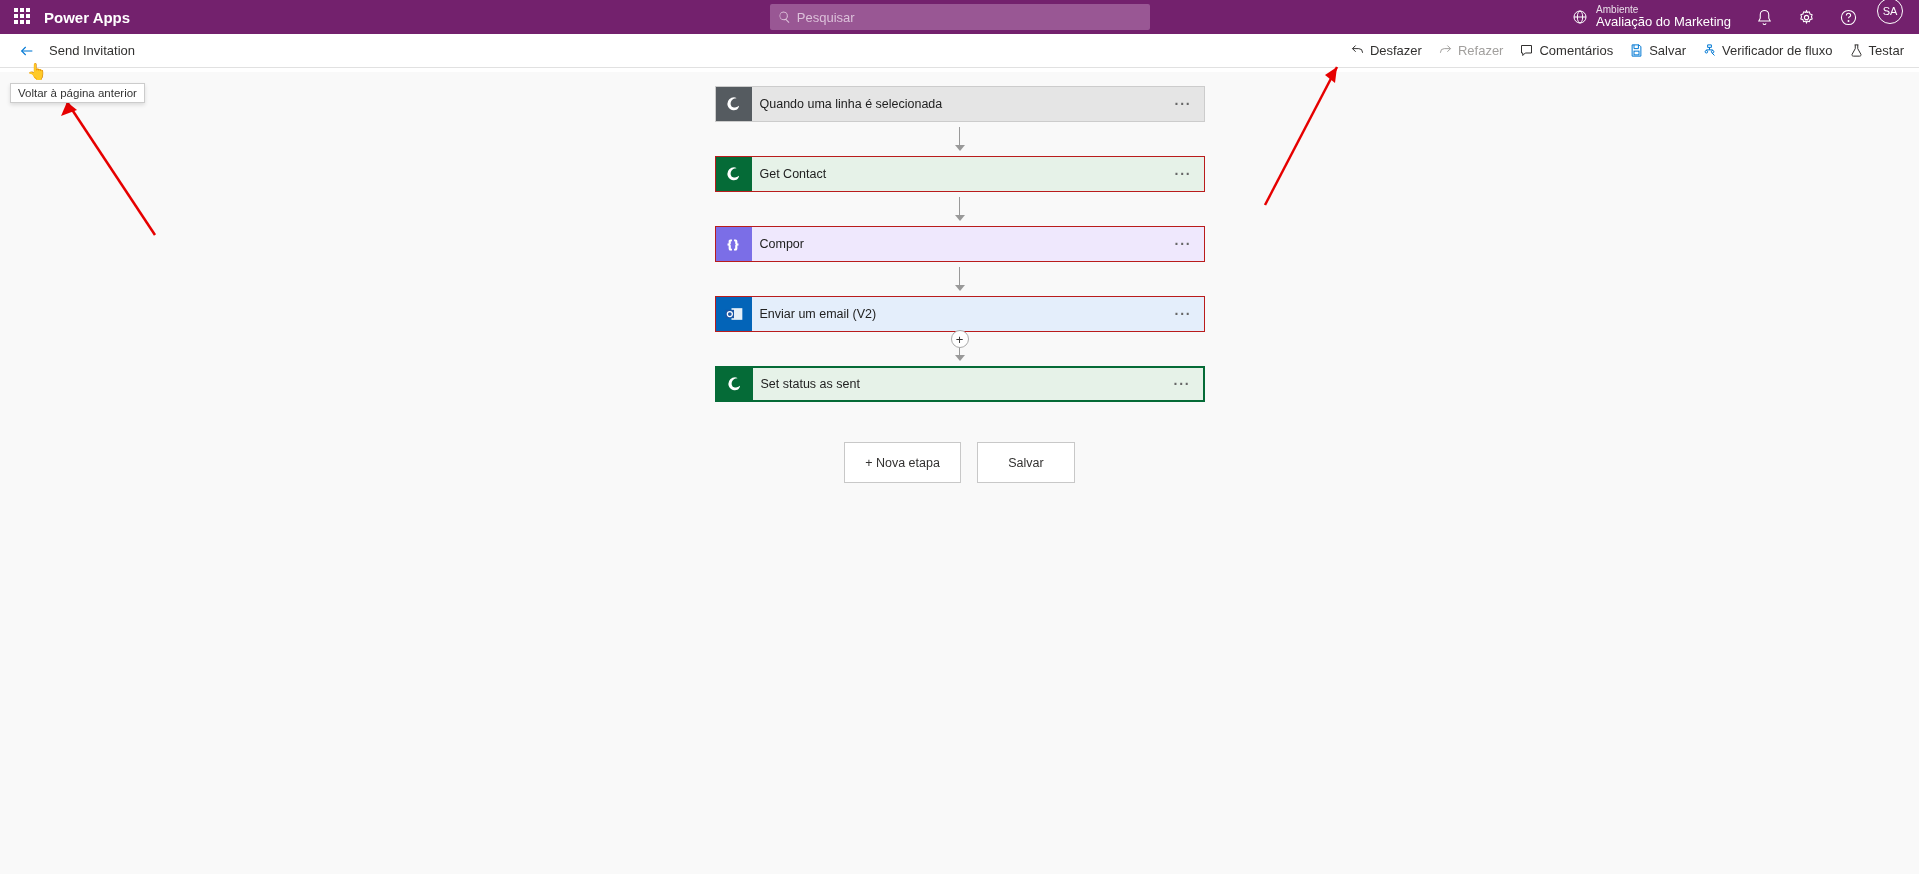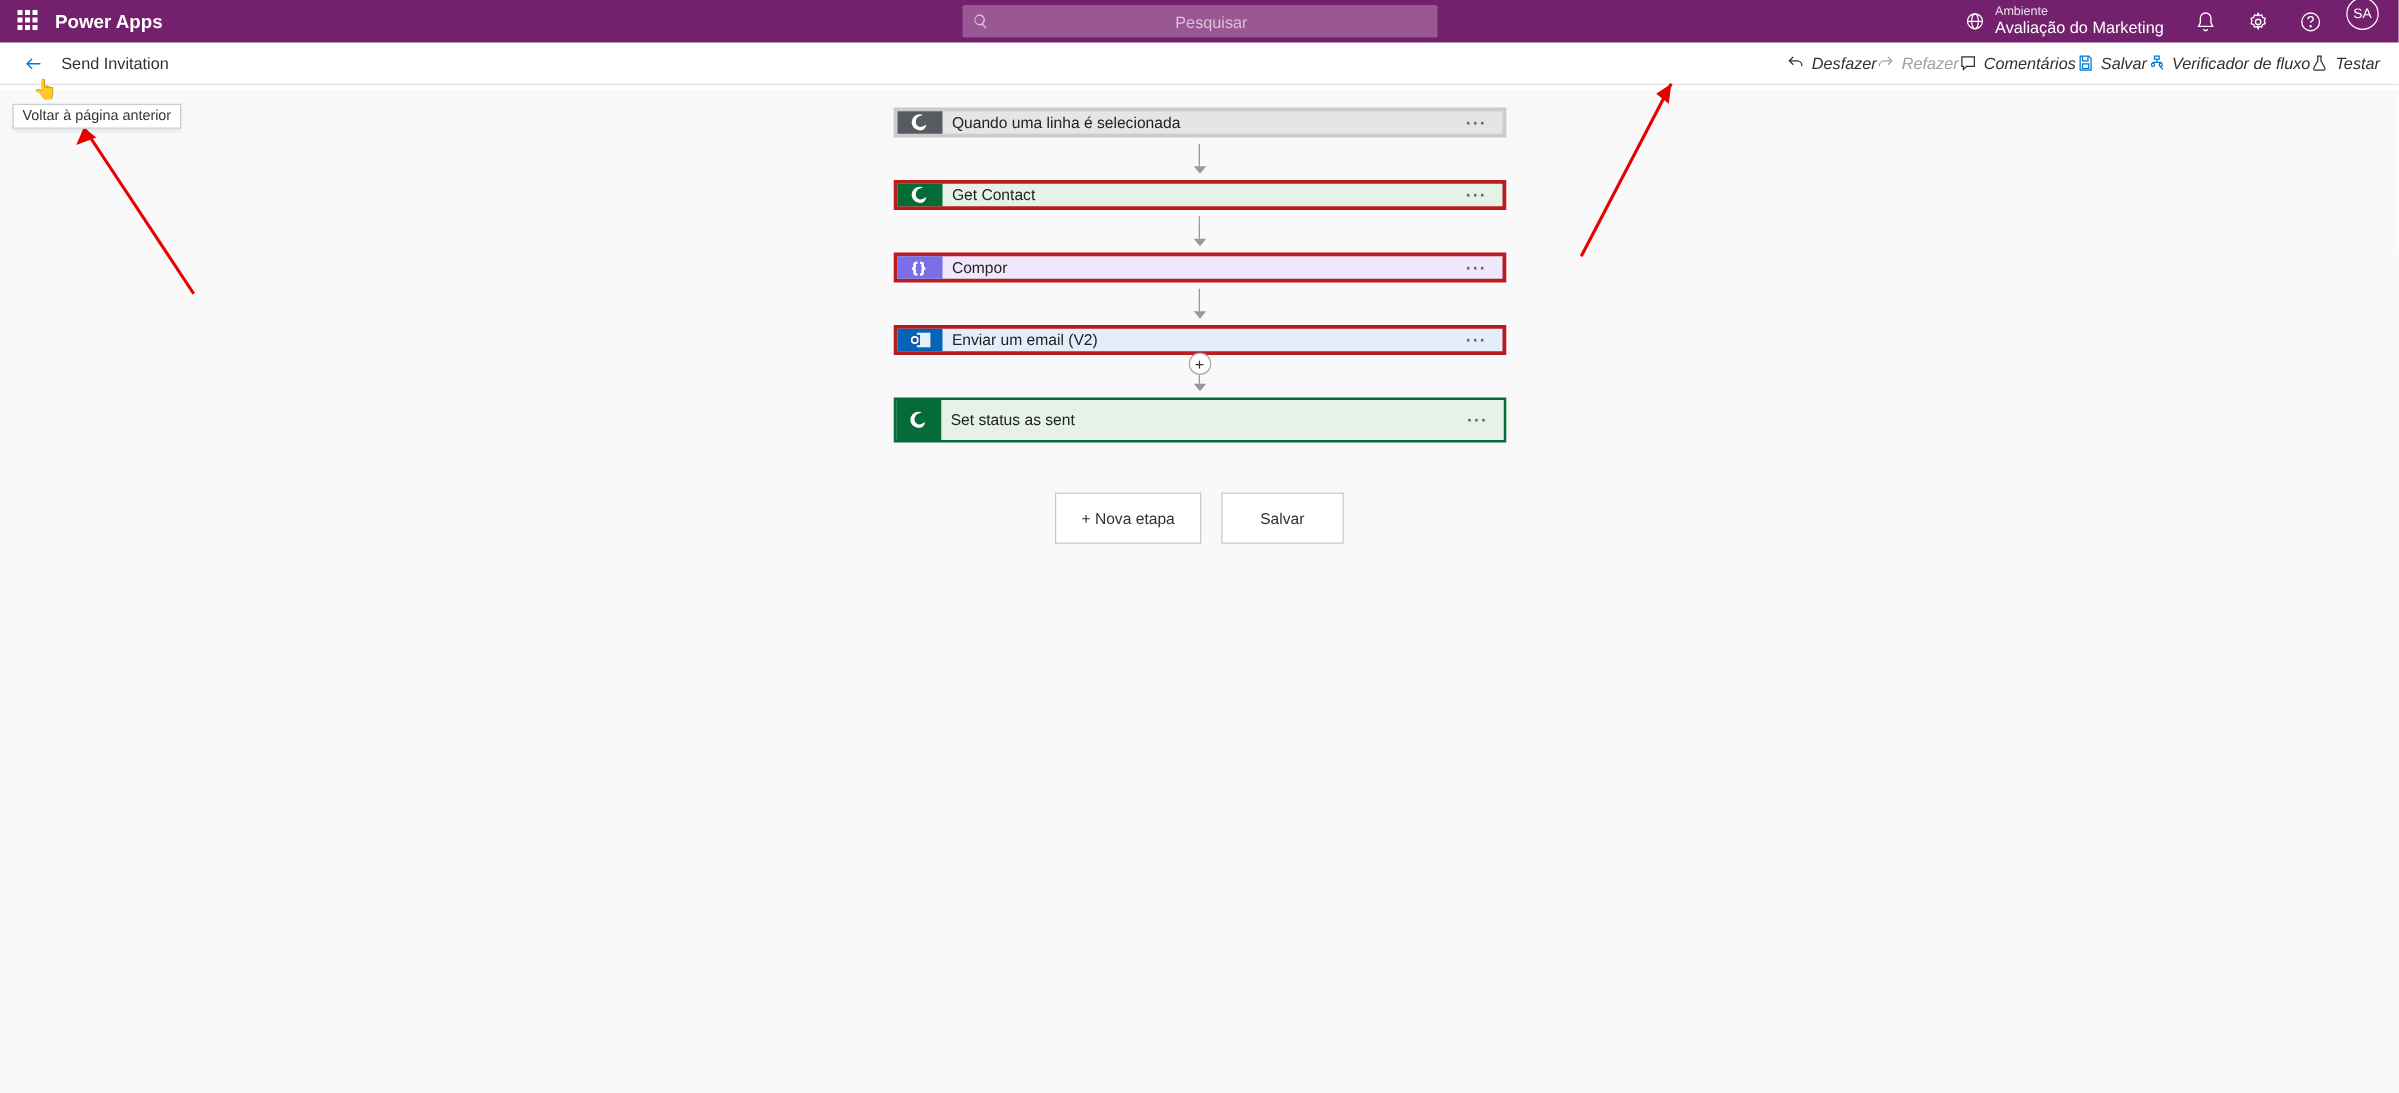--- a/index.html
+++ b/index.html
@@ -18,58 +18,58 @@
   .waffle { width: 18px; height: 18px; display: grid; grid-template-columns: repeat(3,4px); grid-template-rows: repeat(3,4px); gap: 2px; margin: 0 12px 0 4px; cursor: pointer; }
   .waffle span { background: #fff; width: 4px; height: 4px; display: block; }
   .app-title { font-weight: 600; font-size: 15px; }
   .search-wrap { position: absolute; left: 50%; transform: translateX(-50%); width: 380px; }
   .search-box {
     background: #995794; border-radius: 2px; height: 26px; display: flex; align-items: center;
     padding: 0 8px; color: #dcc1da;
   }
   .search-box svg { fill: #dcc1da; margin-right: 6px; }
   .search-box input {
-    background: transparent; border: none; outline: none; color: #fde047; font-size: 13px; width: 100%; text-align: center;
+    background: transparent; border: none; outline: none; color: #fde047; font-size: 13px; width: 100%;
   }
   .search-box input::placeholder { color: #dcc1da; }
   .header-right { margin-left: auto; display: flex; gap: 4px; }
   .env-block { text-align: left; padding: 0 10px; line-height: 1.1; display: flex; align-items: center; gap: 8px; }
   .env-block .env-texts { display: flex; flex-direction: column; }
   .env-label { font-size: 10px; opacity: 0.85; }
   .env-name { font-size: 13px; }
   .hdr-icon { width: 38px; height: 38px; display: flex; align-items: center; justify-content: center; cursor: pointer; }
   .hdr-icon svg { stroke: #fff; fill: none; }
   .avatar { width: 26px; height: 26px; border: 1px solid #fff; border-radius: 50%; display: flex; align-items: center; justify-content: center; font-size: 11px; margin: 0 6px; }
 
   
   .toolbar {
     height: 34px; border-bottom: 1px solid #e1e1e1; display: flex; align-items: center;
     padding: 0 15px; font-size: 13px; color: #323130;
   }
   .back-btn { color: #0078d4; cursor: pointer; padding: 4px; margin-right: 10px; display:flex; align-items:center; }
   .back-btn svg { stroke: #0078d4; fill: none; }
   .flow-name { font-size: 13px; }
-  .toolbar-right { margin-left: auto; display: flex; align-items: center; font-style: italic; }
+  .toolbar-right { margin-left: auto; display: flex; gap: 16px; align-items: center; }
   .tb-item { display: flex; align-items: center; gap: 5px; cursor: pointer; color: #323130; }
   .tb-item.disabled { color: #a19f9d; cursor: default; }
   .tb-item svg { width: 15px; height: 15px; }
 
   
   .tooltip {
     position: absolute; left: 10px; top: 83px; background: #fff; border: 1px solid #ccc;
     padding: 3px 7px; font-size: 11.5px; color: #333; box-shadow: 0 2px 4px rgba(0,0,0,0.12); z-index:5;
   }
   .cursor-hand { position:absolute; left:27px; top:62px; font-size:16px; z-index:4; pointer-events:none; }
 
   
   .canvas { position: absolute; top: 72px; left: 0; right: 0; bottom: 0; background: #f9f9f9; display: flex; flex-direction: column; align-items: center; padding-top: 14px; }
 
   .card {
-    width: 490px; height: 24px; display: flex; align-items: center; background: #fff;
-    border: 3px solid #b91c1c; font-size: 12.5px; color: #222; position: relative;
+    width: 490px; height: 36px; display: flex; align-items: center; background: #fff;
+    border: 1px solid #b91c1c; font-size: 12.5px; color: #222; position: relative;
   }
   .card .icon-sq { width: 36px; height: 100%; display: flex; align-items: center; justify-content: center; flex-shrink: 0; }
   .card .label { padding-left: 8px; flex: 1; }
   .card .more { padding: 0 12px; color: #666; letter-spacing: 1px; cursor: pointer; font-size:14px; font-weight:600; }
 
   .c-trigger { background: #e5e5e5; border-color:#ccc; }
   .c-trigger .icon-sq { background: #555b60; }
   .c-getcontact { background: #e6f2e8; }
   .c-getcontact .icon-sq { background: #056b37; }
   .c-compose { background: #efe8fd; }

